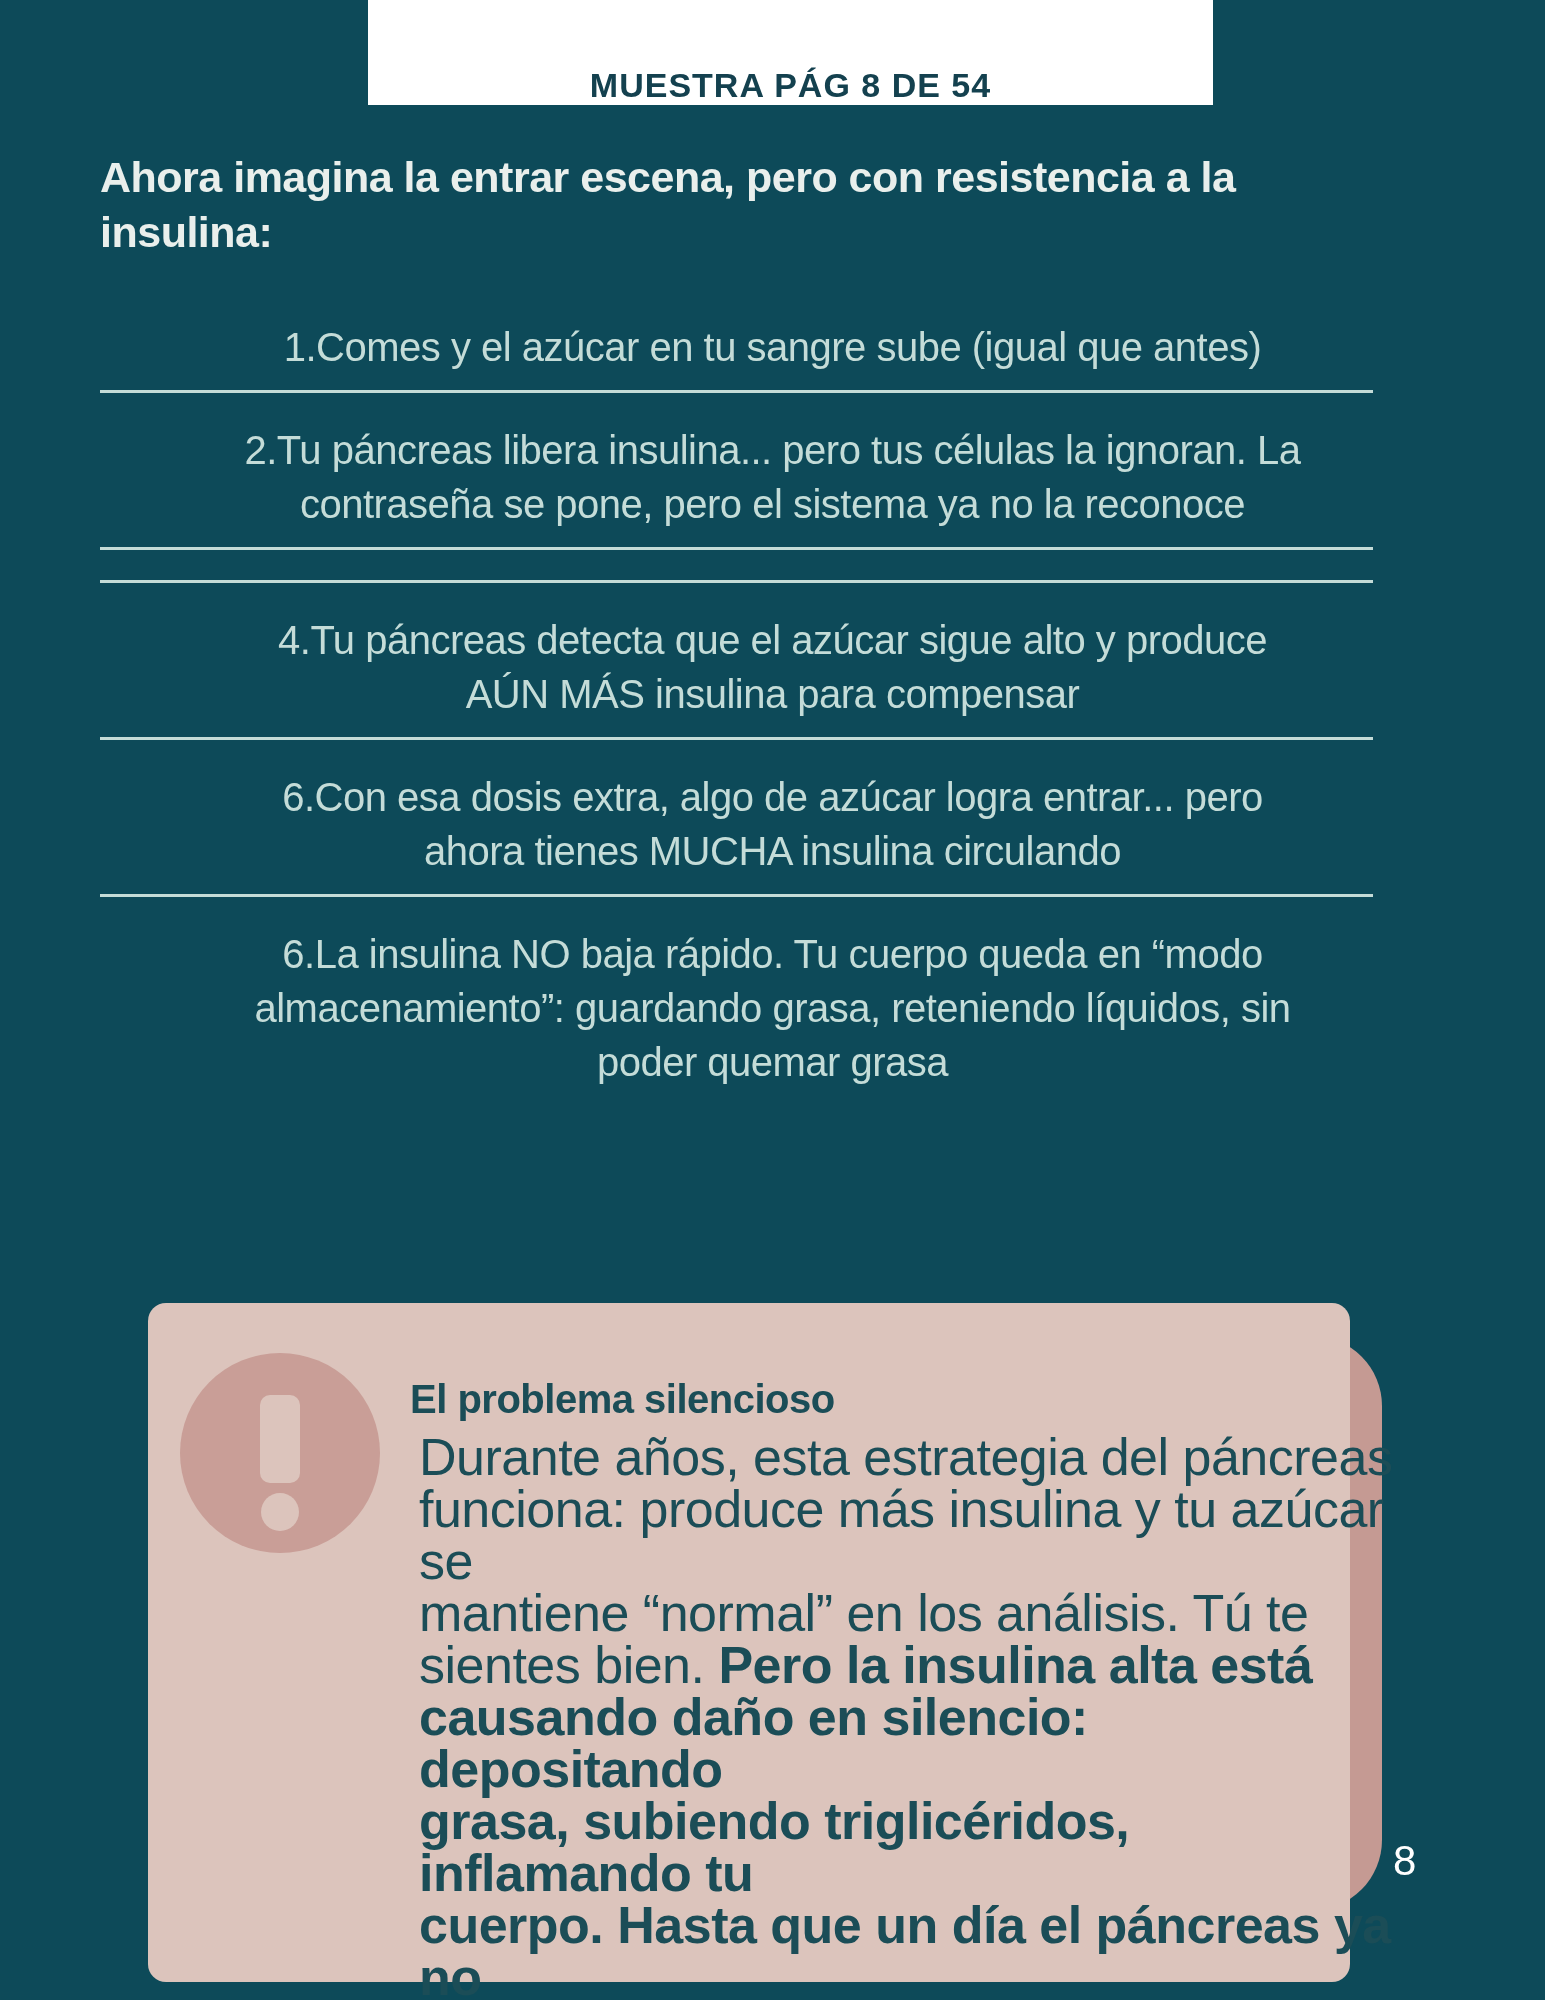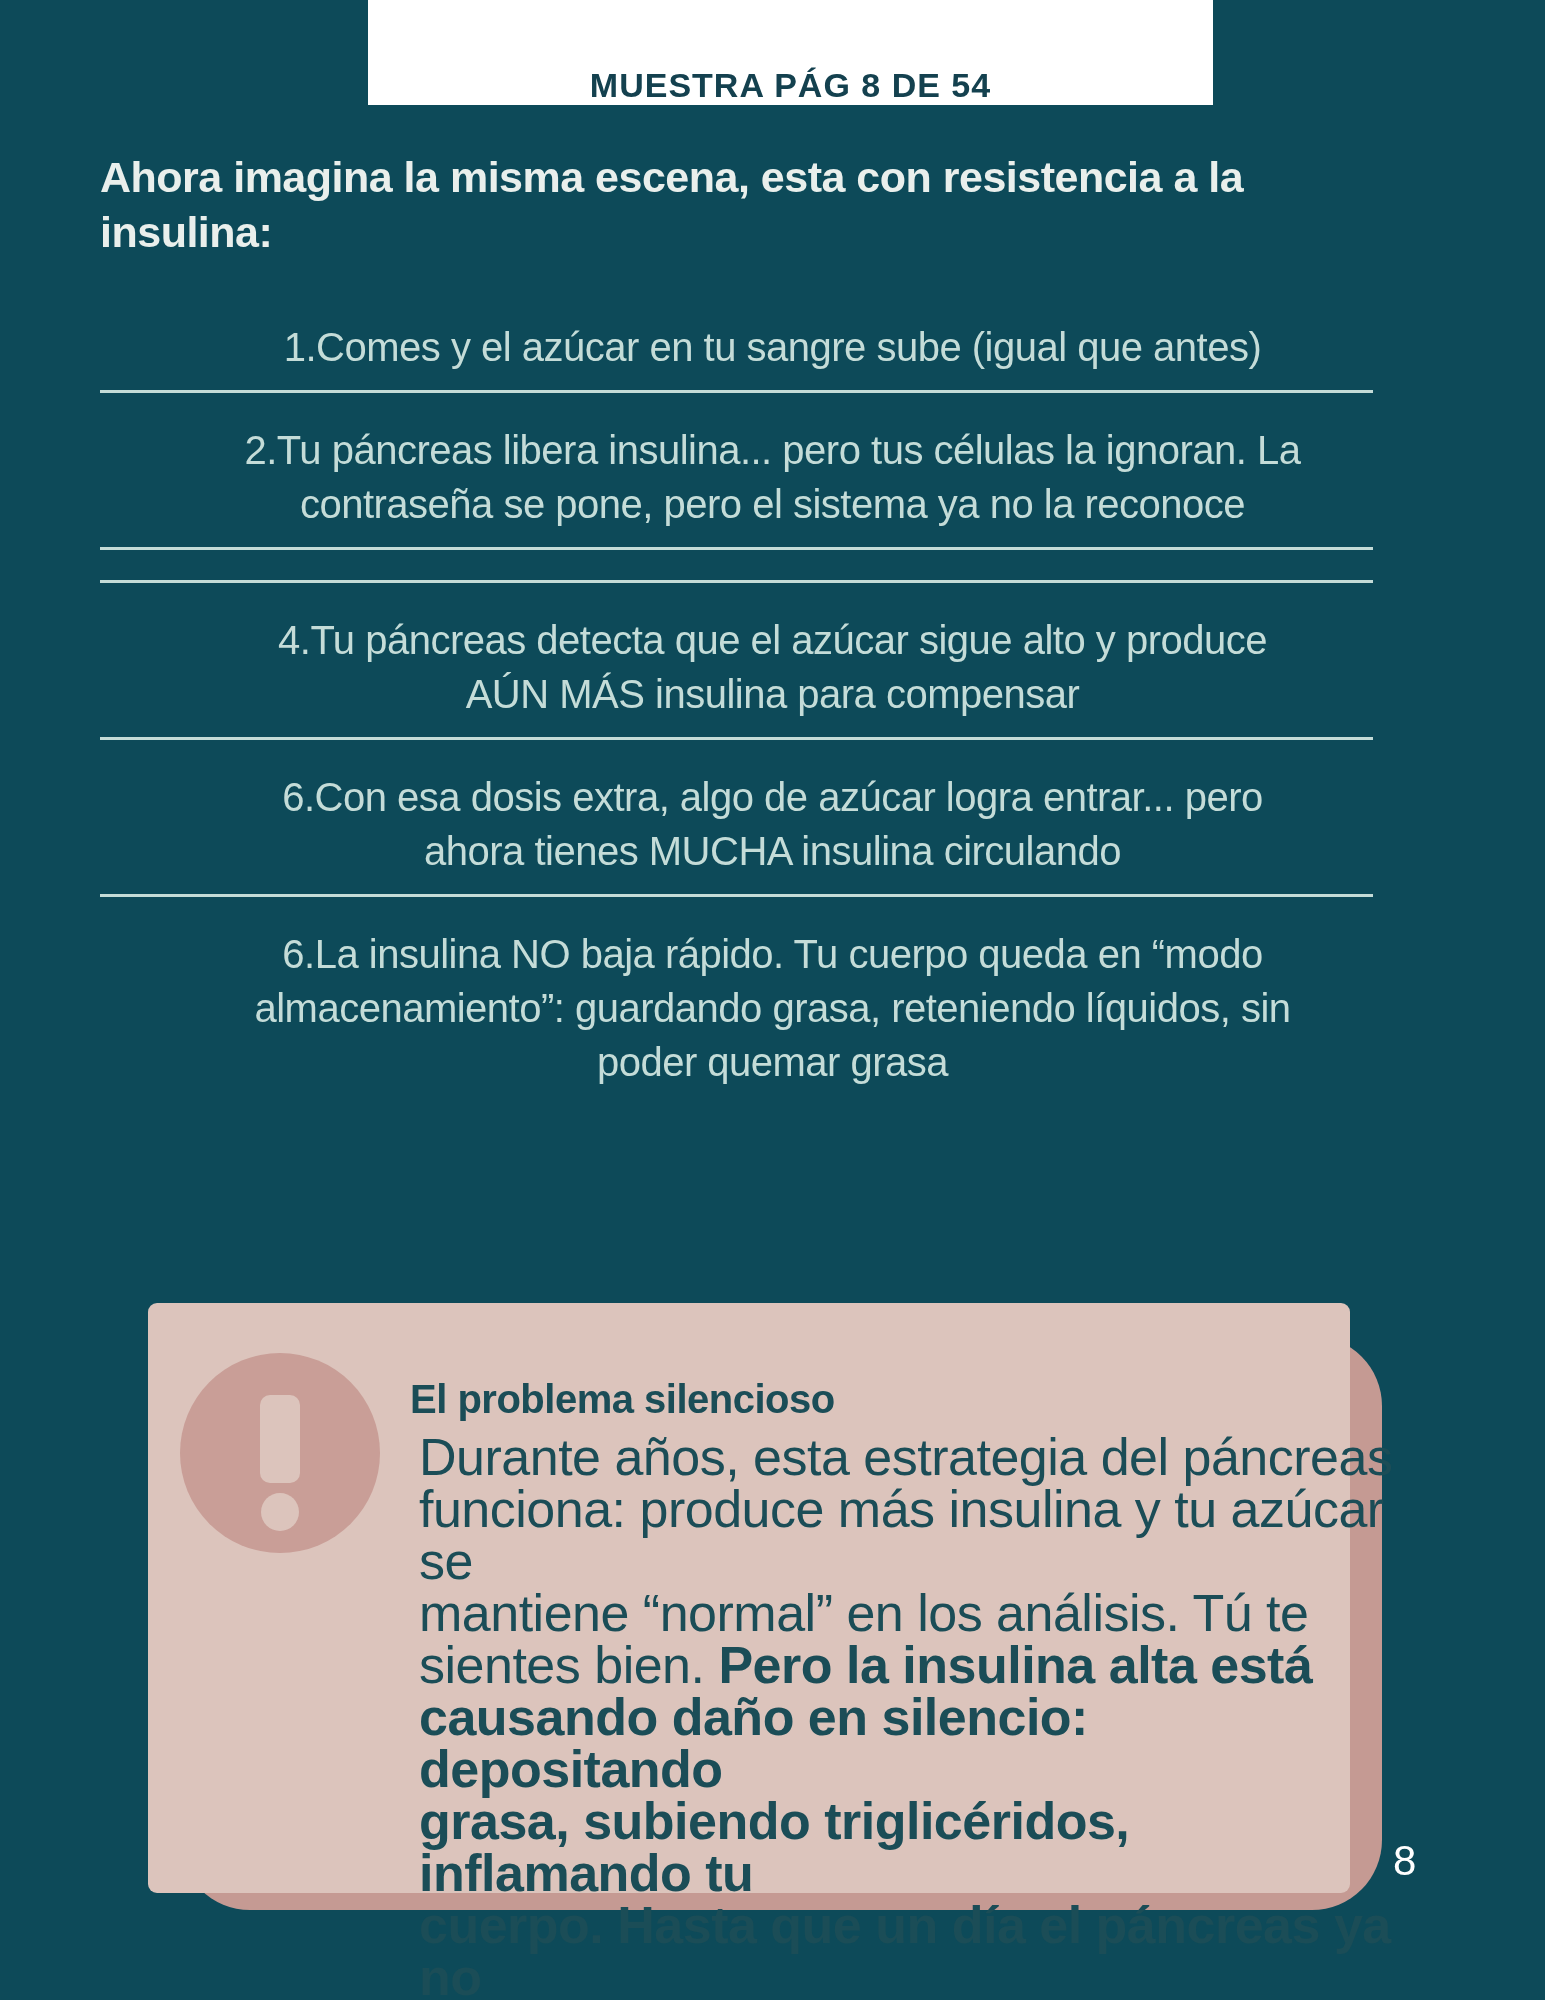--- a/index.html
+++ b/index.html
@@ -63,23 +63,23 @@
     width:1202px;height:574px;
   }
   .callout-shadow{
     position:absolute;left:32px;top:33px;
     width:1202px;height:574px;
     background:var(--callout-shadow);
     border-radius:70px;
   }
   .callout-box{
     position:absolute;left:0;top:0;
-    width:1202px;height:590px;
+    width:1202px;height:679px;
     background:var(--callout-bg);
-    border-radius:9px;
+    border-radius:18px;
   }
   .callout-icon{
     position:absolute;left:32px;top:50px;
     width:200px;height:200px;border-radius:50%;
     background:var(--icon-circle);
     display:flex;flex-direction:column;align-items:center;
   }
   .excl-bar{
     width:40px;height:88px;margin-top:42px;
     background:var(--callout-bg);
@@ -115,21 +115,21 @@
 </style>
 </head>
 <body>
 
 <div class="page">
 
   <div class="header-bar">
     <span class="header-text">MUESTRA PÁG 8 DE 54</span>
   </div>
 
-  <h1 class="heading">Ahora imagina la misma escena, esta con resistencia a la
+  <h1 class="heading">Ahora imagina la entrar escena, pero con resistencia a la
 insulina:</h1>
 
   <div class="list">
     <p class="list-item">1.Comes y el azúcar en tu sangre sube (igual que antes)</p>
     <div class="divider"></div>
     <p class="list-item">2.Tu páncreas libera insulina... pero tus células la ignoran. La
 contraseña se pone, pero el sistema ya no la reconoce</p>
     <div class="divider"></div>
     <div class="divider"></div>
     <p class="list-item">4.Tu páncreas detecta que el azúcar sigue alto y produce

